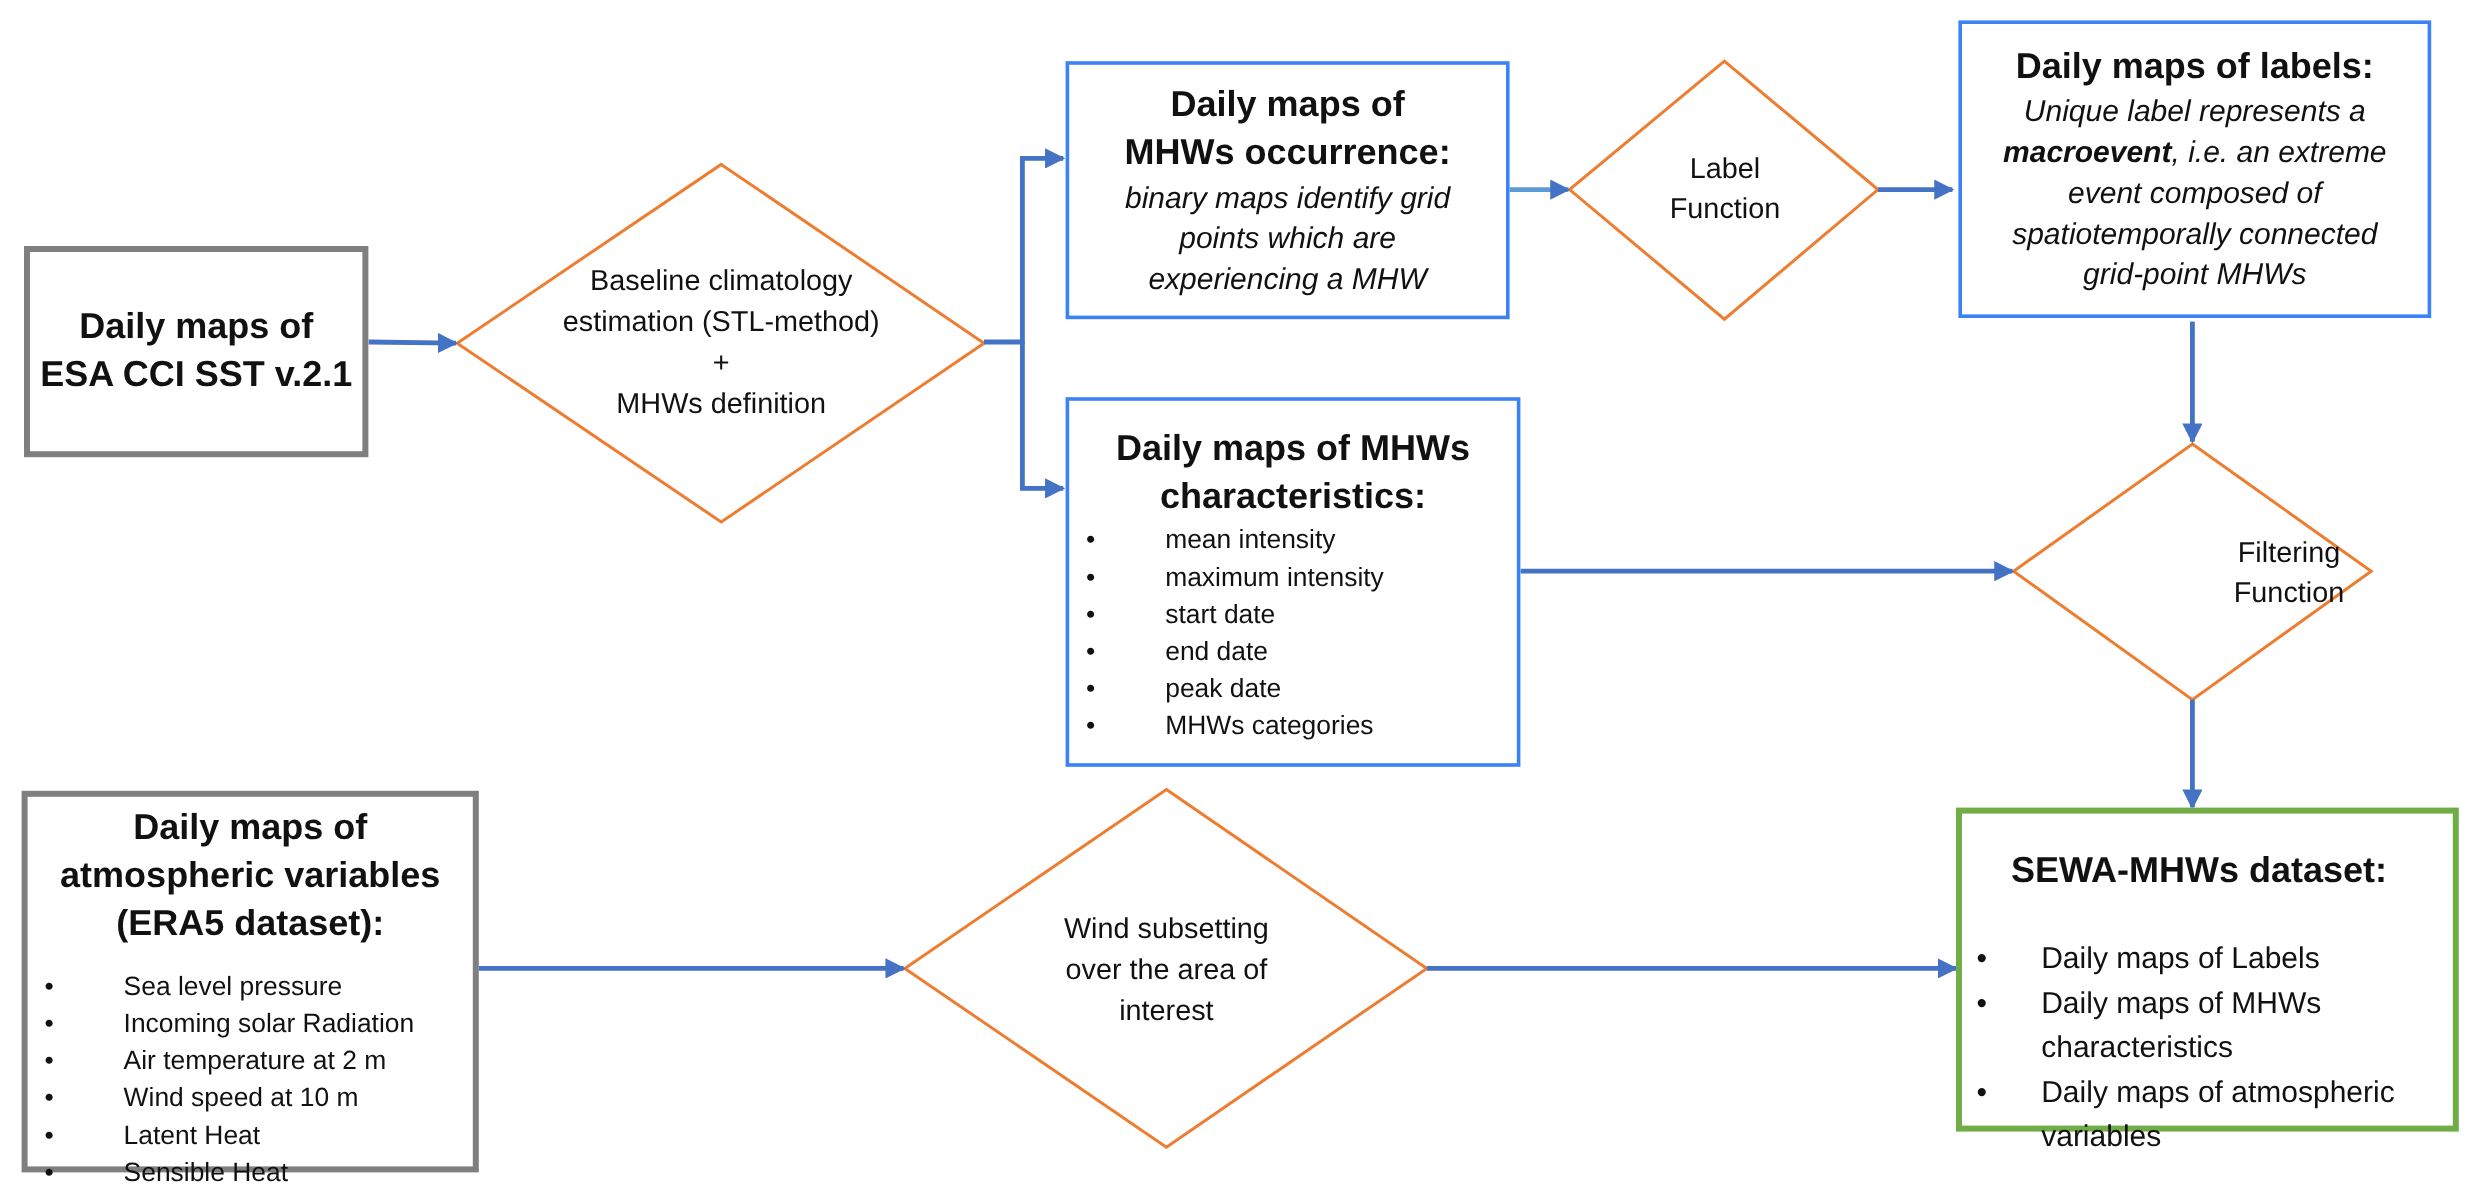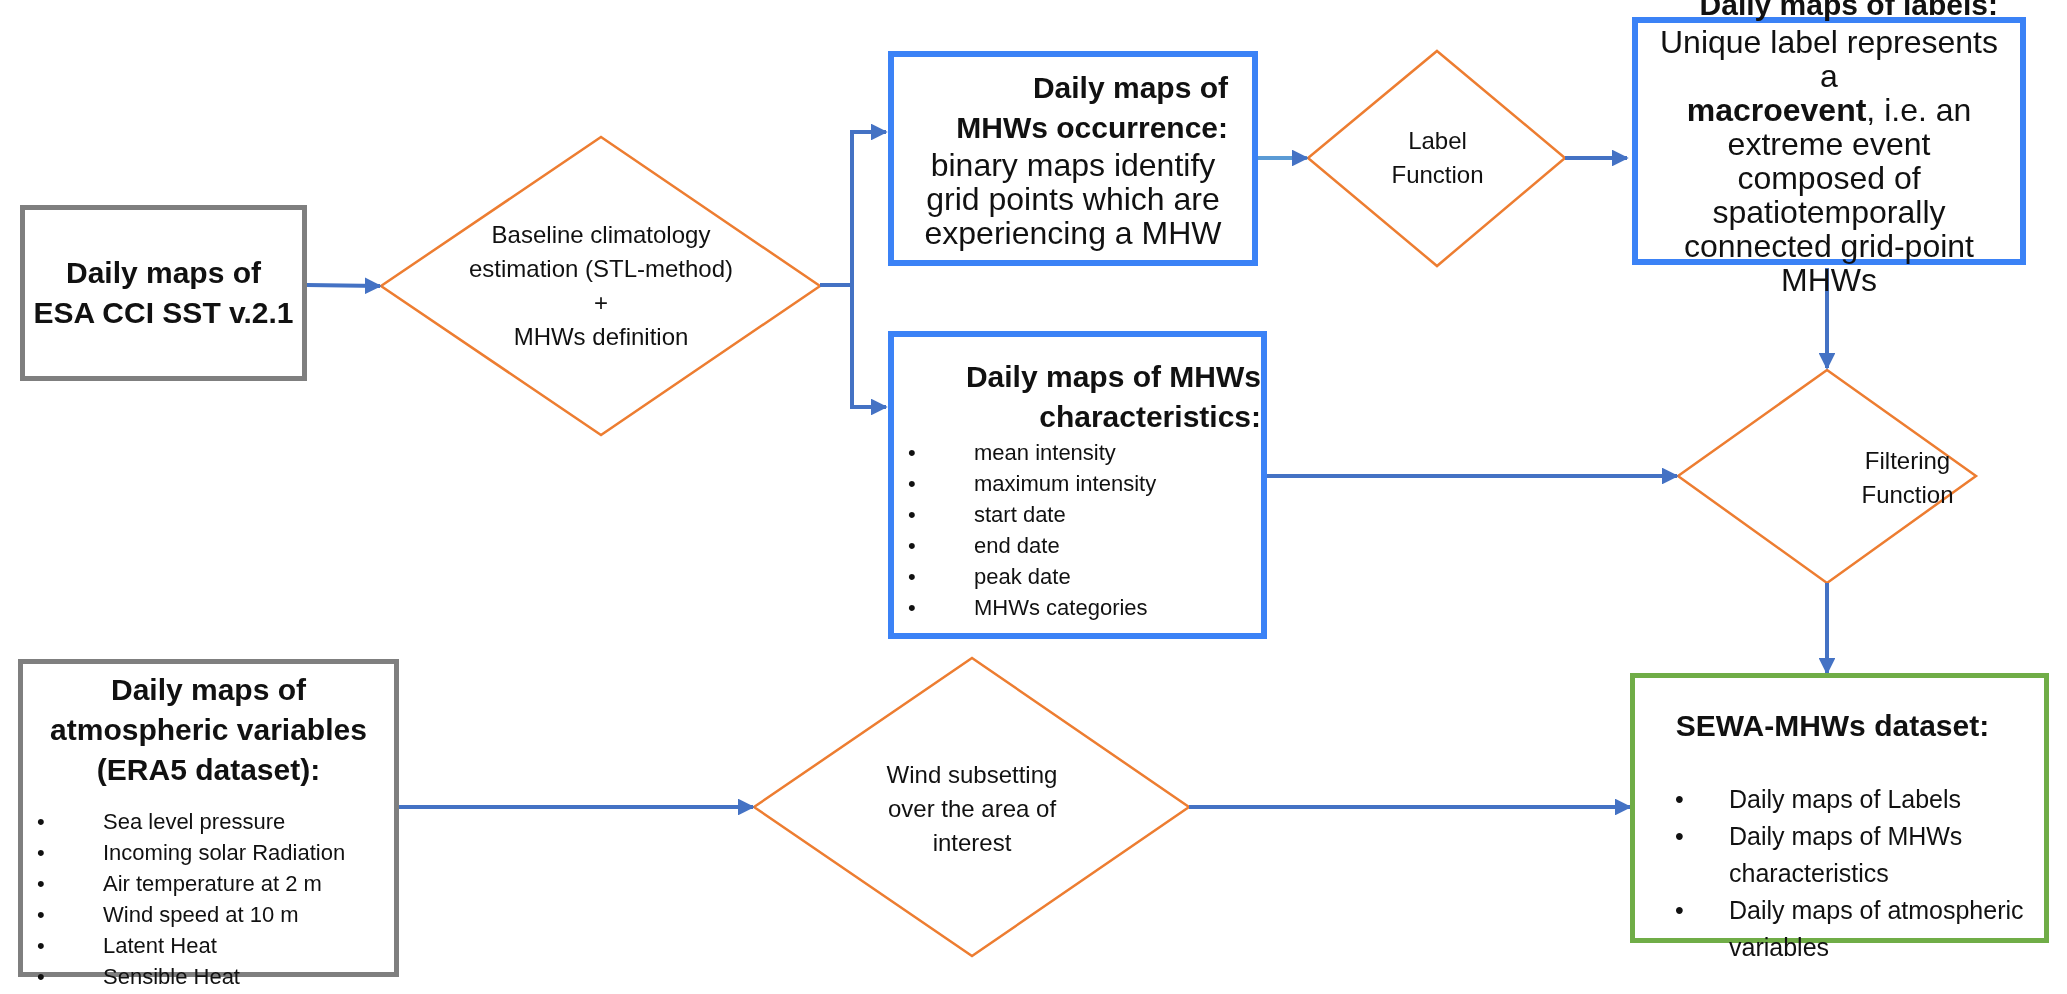--- a/index.html
+++ b/index.html
@@ -2,29 +2,29 @@
 <html><head>
 <meta charset="utf-8">
 <style>
   html, body { margin:0; padding:0; background:#ffffff; }
   body { width:2067px; height:994px; position:relative; overflow:hidden;
          font-family:"Liberation Sans", "DejaVu Sans", sans-serif; color:#111; }
   #diagram { position:absolute; left:0; top:0; }
   .box { position:absolute; box-sizing:border-box; background:#fff;
          display:flex; flex-direction:column; align-items:center; justify-content:center; text-align:center; }
   .box.gray  { border:5px solid #7f7f7f; }
-  .box.blue  { border:6px solid #3b82f6;align-items:flex-end; }
+  .box.blue  { border:3px solid #3b82f6; }
   .box.green { border:5px solid #70ad47; }
   .title { font-weight:bold; font-size:30px; line-height:40px; }
-  .body  { font-size:32px; line-height:34px; }
+  .body  { font-size:25px; line-height:34px;font-style:italic; }
   .body b { font-weight:bold;margin-top:20px; }
   ul.bul { list-style:none; margin:0; padding:0; align-self:stretch; text-align:left; }
   ul.bul li { position:relative; font-size:22px; line-height:31px; padding-left:80px; }
   ul.bul li::before { content:"•"; position:absolute; left:14px; }
-  ul.bul.big li { font-size:25px; line-height:37px; padding-left:66px;margin-left:28px; }
+  ul.bul.big li { font-size:25px; line-height:37px; padding-left:66px; }
   ul.bul.big li::before { left:12px; }
   .dtext { position:absolute; display:flex; align-items:center; justify-content:center;
            text-align:center; font-size:24px; line-height:34px; }
 </style>
 </head>
 <body>
 
 <svg id="diagram" width="2067" height="994" viewBox="0 0 2067 994">
   <defs>
     <marker id="ah" viewBox="0 0 10 10" refX="9" refY="5" markerWidth="4.2" markerHeight="4.2" orient="auto">

